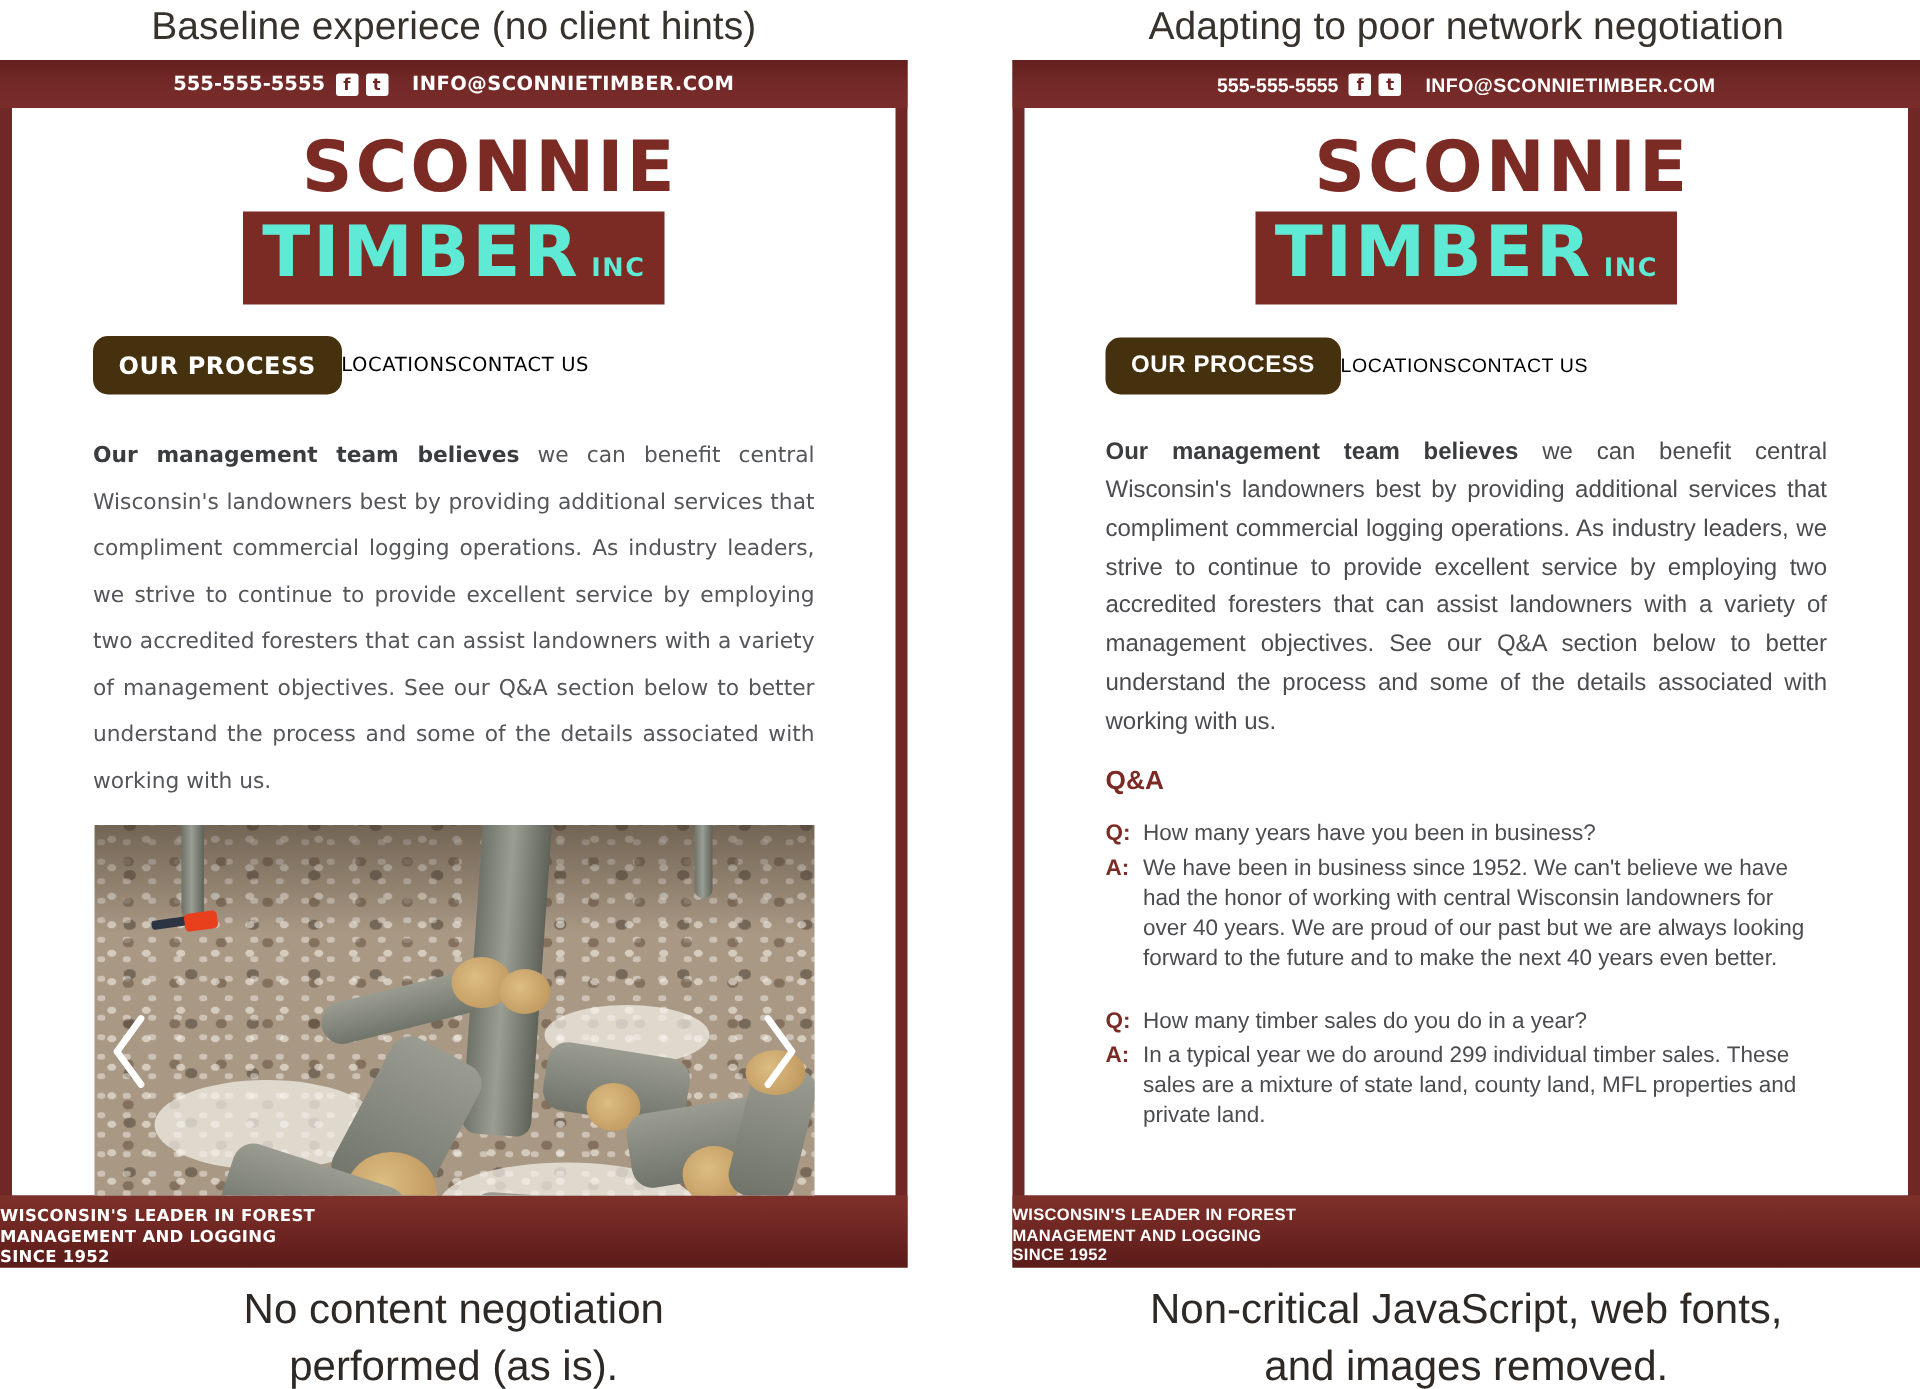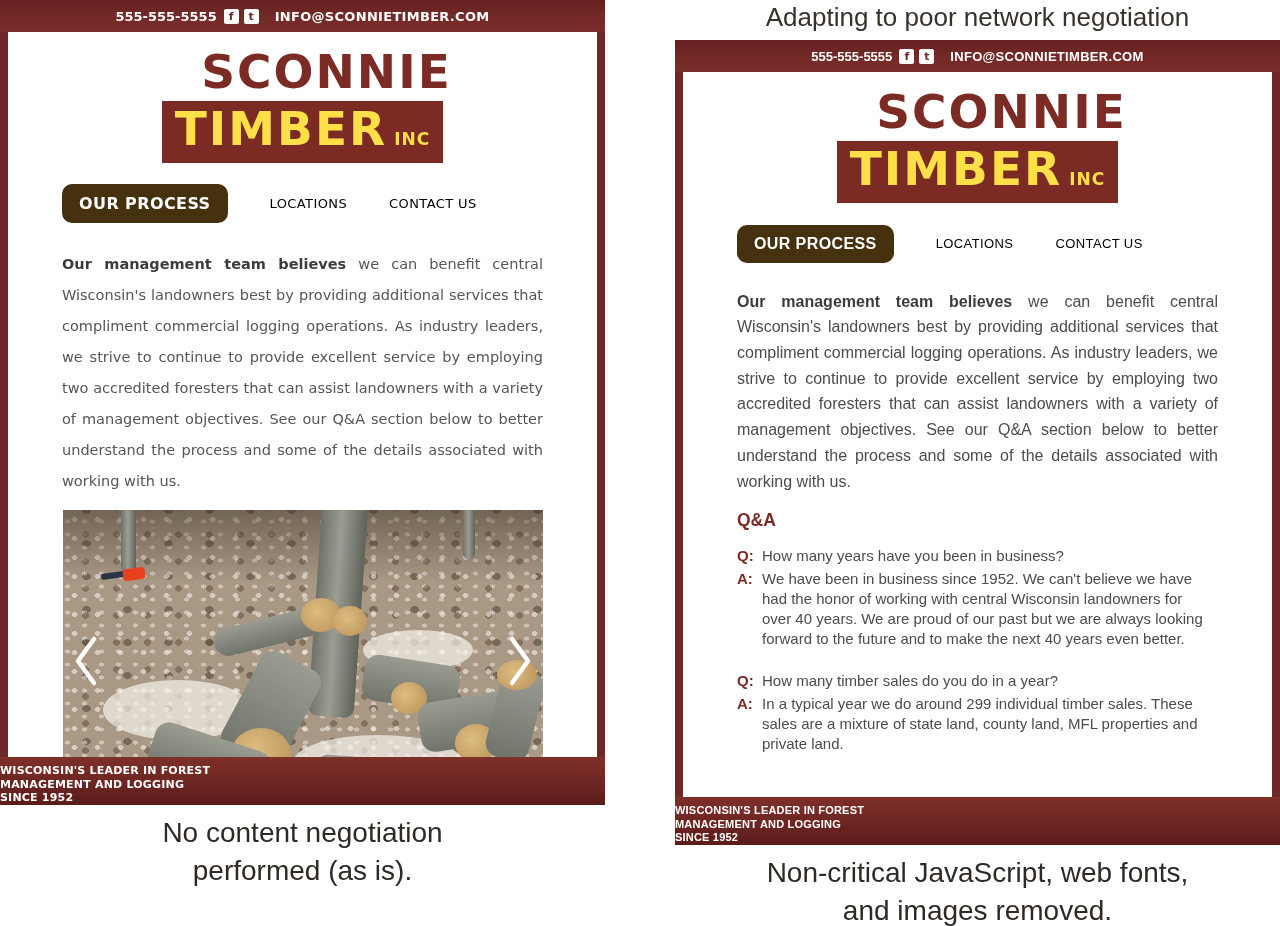--- a/index.html
+++ b/index.html
@@ -22,25 +22,25 @@
   .social { display:flex; gap:5px; }
   .sicon { width:15px; height:15px; border-radius:2px; background:#fff; color:#6f2523;
            font-weight:bold; font-size:11px; display:flex; align-items:center;
            justify-content:center; font-family:"DejaVu Sans",sans-serif; }
   .topbar .email { font-weight:bold; font-size:13px; letter-spacing:.3px; margin-left:16px; }
 
   .page { background:#fff; margin:0 8px; flex:0 0 725px; height:725px; overflow:hidden; }
 
   .logo { text-align:center; padding-top:14px; font-family:"DejaVu Sans",sans-serif; }
   .logo-word1 { font-size:47px; font-weight:bold; color:#7b2b24; letter-spacing:2px; line-height:1.12;padding-left:48px; }
-  .logo-box { display:inline-block; background:#7b2b24; color:#fde047; padding:0 13px 7px 13px; margin-top:2px; }
+  .logo-box { display:inline-block; background:#7b2b24; color:#5eead4; padding:0 13px 7px 13px; margin-top:2px; }
   .logo-word2 { font-size:47px; font-weight:bold; letter-spacing:2px; }
   .logo-suffix { font-size:17px; font-weight:bold; letter-spacing:1px; margin-left:7px; }
 
-  .nav { display:flex; align-items:center; gap:42px; margin:20px 0 0 54px; height:42px; }
+  .nav { display:flex; align-items:center; margin:20px 0 0 54px; height:42px; }
   .nav-active { background:#46310f; color:#fff; font-weight:bold; font-size:16px;
                 padding:10px 17px; border-radius:10px; letter-spacing:.4px; cursor:pointer; }
   .nav-link { color:#000000; font-weight:normal; font-size:13px; letter-spacing:.4px; cursor:pointer; }
 
   .intro { margin:24px 54px 0; text-align:justify; }
   .site-left  .intro { font-size:14.5px; line-height:31px;   color:#55565a; }
   .site-right .intro { font-size:16px;   line-height:25.7px; color:#4b4c4f; }
   .intro b { color:#3b3c3f; }
 
   
@@ -81,20 +81,21 @@
 
   .caption { margin-top:9px; text-align:center; font-size:28px; line-height:38px;
              color:#2e2925; font-family:"Liberation Sans",sans-serif; }
 </style>
 </head>
 <body>
 
 <div class="wrap">
 
   <div class="col">
+    <div class="panel-title">Baseline experiece (no client hints)</div>
 
     <div class="site site-left">
       <div class="topbar">
         <span class="phone">555-555-5555</span>
         <span class="social">
           <span class="sicon">f</span>
           <span class="sicon">t</span>
         </span>
         <span class="email">INFO@SCONNIETIMBER.COM</span>
       </div>

